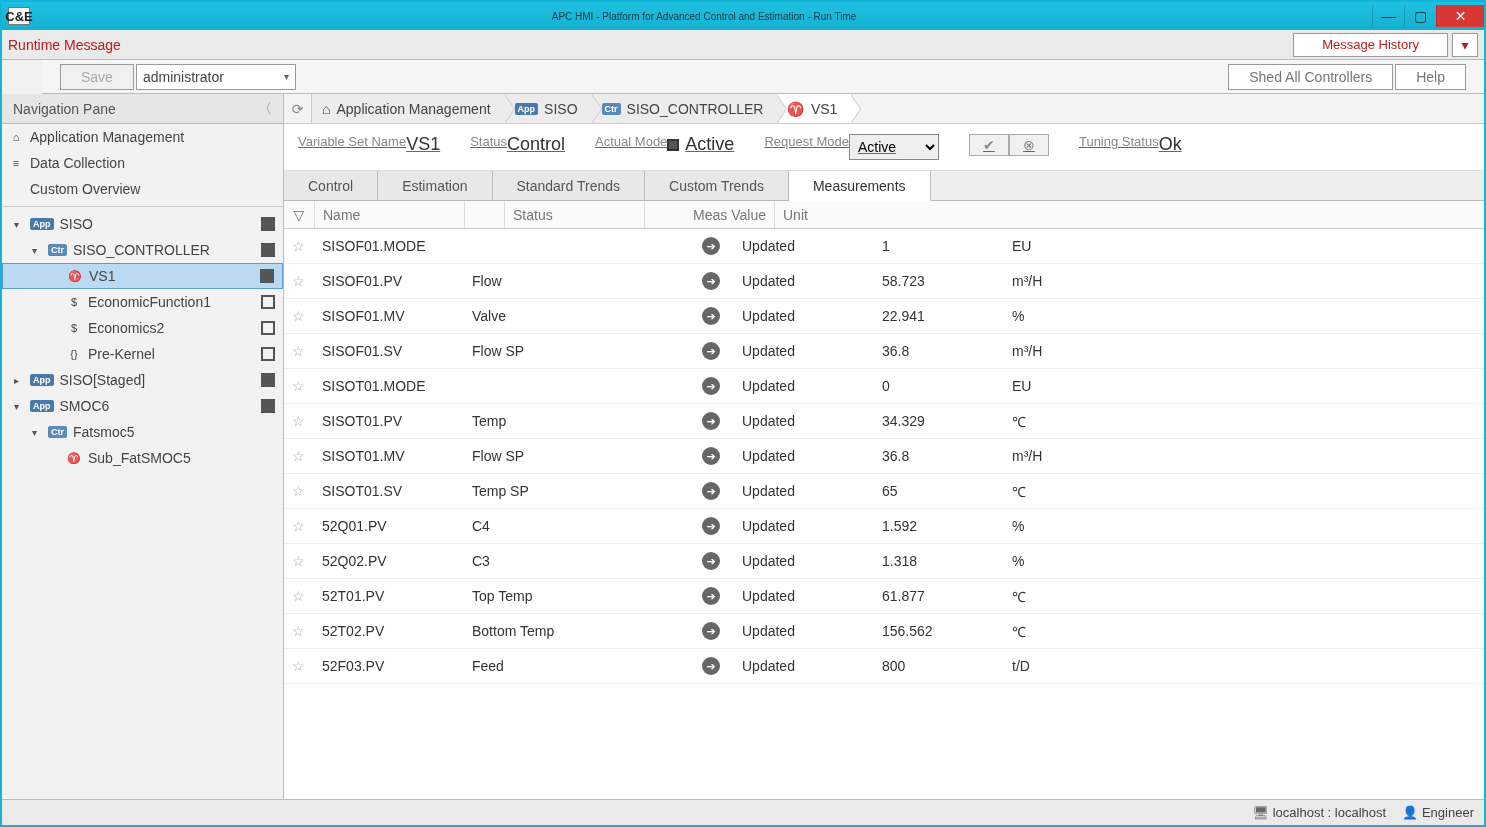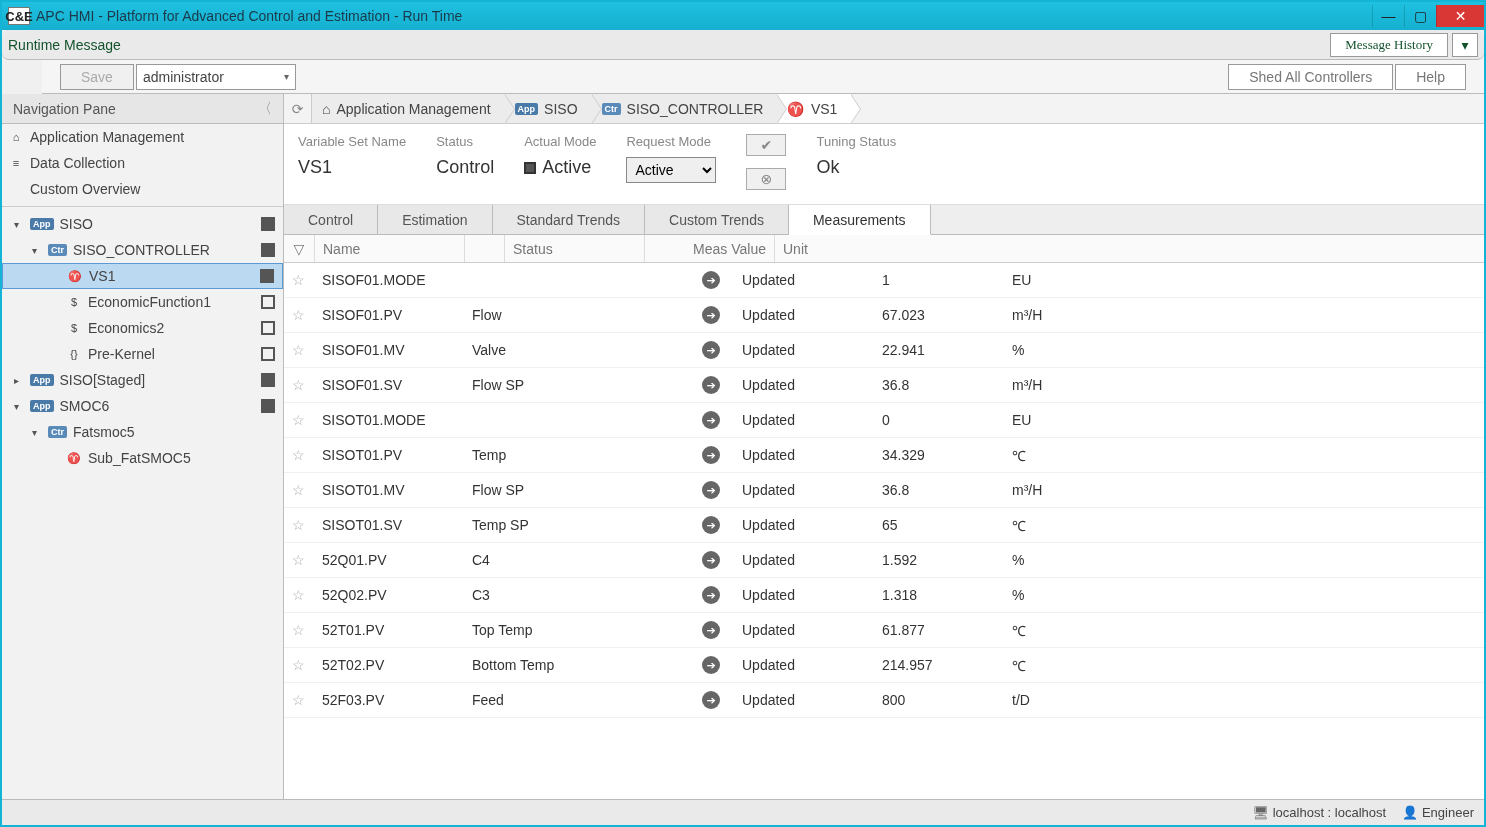--- a/index.html
+++ b/index.html
@@ -1,27 +1,27 @@
 <!DOCTYPE html>
 <html><head>
 <meta charset="utf-8">
 <style>
 * { box-sizing: border-box; margin: 0; padding: 0; font-family: "Segoe UI", Tahoma, sans-serif; }
 body { background: #f0f0f0; width: 1486px; height: 827px; overflow: hidden; display: flex; flex-direction: column; border: 2px solid #13b5d6; }
 
 .titlebar { height: 28px; background: linear-gradient(#1fc0e0,#15b0d0); display: flex; align-items: center; color: #222; font-size: 13px; position: relative; }
 .titlebar .icon-box { width: 22px; height: 18px; background: #fff; border: 1px solid #777; margin: 0 6px; font-size: 13px; display: flex; align-items: center; justify-content: center; font-weight: bold; }
-.titlebar .title { flex: 1; color: #1a3a4a; font-size: 14px; }
+.titlebar .title { flex: 1; text-align: center; color: #1a3a4a; font-size: 10px; }
 .tbtns { display: flex; }
 .tbtn { width: 32px; height: 22px; display: flex; align-items: center; justify-content: center; font-size: 14px; border-left: 1px solid rgba(0,0,0,0.15); }
 .tbtn.close { background: #d93636; color: #fff; width: 48px; }
 
-.msgbar { height: 30px; background: #eaeaea; border-bottom: 1px solid #bbb; display: flex; align-items: center; padding: 0 6px; color: #14532d; font-size: 14px; border-radius: 7px; }
+.msgbar { height: 30px; background: #eaeaea; border-bottom: 1px solid #bbb; display: flex; align-items: center; padding: 0 6px; color: #b91c1c; font-size: 14px; }
 .msgbar .spacer { flex: 1; }
-.msgbar .btn { height: 24px; padding: 0 14px; border: 1px solid #999; background: #fff; display: flex; align-items: center; font-size: 13px; font-family: Liberation Serif, serif; }
+.msgbar .btn { height: 24px; padding: 0 28px; border: 1px solid #999; background: #fff; display: flex; align-items: center; font-size: 13px; }
 .msgbar .drop { width: 26px; border: 1px solid #999; background: #fff; display: flex; align-items: center; justify-content: center; height: 24px; margin-left: 4px; }
 
 .toolbar { height: 34px; background: #f5f5f5; border-bottom: 1px solid #bbb; display: flex; align-items: center; padding: 0 18px; gap: 2px; margin-left: 40px; }
 .toolbar .btn { height: 26px; padding: 0 20px; border: 1px solid #999; background: #fff; color: #777; font-size: 14px; display: flex; align-items: center; }
 .toolbar .btn.disabled { color: #aaa; background: #f0f0f0; }
 .toolbar .combo { height: 26px; width: 160px; border: 1px solid #999; background: #fff; display: flex; align-items: center; padding: 0 6px; font-size: 14px; color: #444; position: relative; }
 .toolbar .combo::after { content: "▾"; position: absolute; right: 6px; font-size: 10px; color: #666; }
 .toolbar .spacer { flex: 1; }
 
 .body { flex: 1; display: flex; overflow: hidden; }
@@ -43,21 +43,21 @@
 
 .crumb { height: 30px; display: flex; align-items: center; border-bottom: 1px solid #ccc; font-size: 14px; color: #444; background: #f3f3f3; }
 .crumb .cbtn { width: 28px; height: 100%; display: flex; align-items: center; justify-content: center; border-right: 1px solid #ccc; color: #888; }
 .crumb .seg { height: 100%; display: flex; align-items: center; padding: 0 14px 0 10px; gap: 6px; position: relative; background: #ececec; }
 .crumb .seg::after { content: ""; position: absolute; right: -10px; top: 0; width: 0; height: 0; border-top: 15px solid transparent; border-bottom: 15px solid transparent; border-left: 10px solid #ccc; z-index: 1; }
 .crumb .seg::before { content: ""; position: absolute; right: -9px; top: 0; width: 0; height: 0; border-top: 15px solid transparent; border-bottom: 15px solid transparent; border-left: 10px solid #ececec; z-index: 2; }
 .crumb .seg.active { background: #fff; }
 .crumb .seg.active::before { border-left-color: #fff; }
 
 .info { display: flex; padding: 10px 14px; gap: 30px; color: #666; font-size: 14px; border-bottom: 1px solid #ddd; align-items: flex-start; }
-.info .col { display: flex; flex-direction: column; gap: 8px; }
+.info .col { display: flex; flex-direction: row; gap: 0; text-decoration: underline; }
 .info .lbl { color: #888; font-size: 13px; }
 .info .val { color: #333; font-size: 18px; }
 .info .modebox { display: flex; align-items: center; gap: 6px; }
 .info .modebox .sq { width: 12px; height: 12px; border: 2px solid #333; display: inline-block; background: #555; }
 .info select { height: 26px; width: 90px; border: 1px solid #888; font-size: 14px; padding: 0 4px; }
 .kpi-bar { width: 90px; height: 12px; border: 1px solid #888; background: #fff; position: relative; display: inline-block; vertical-align: middle; }
 .kpi-bar .fill { position: absolute; right: 0; top: 0; bottom: 0; width: 8%; background: #2bbde0; }
 .act-btn { width: 40px; height: 22px; border: 1px solid #aaa; background: #f0f0f0; display: flex; align-items: center; justify-content: center; color: #888; margin-bottom: 4px; }
 
 .tabs { display: flex; height: 30px; border-bottom: 1px solid #bbb; background: #eee; font-size: 14px; }
@@ -303,21 +303,21 @@
     <div class="c c-unit">EU</div>
         </div>
         <div class="row">
     <div class="c c-star">☆</div>
     <div class="c c-name">SISOF01.PV</div>
     <div class="c c-desc">Flow</div>
     <div class="c c-go">
             <span class="go-circ">➔</span>
           </div>
     <div class="c c-stat">Updated</div>
-    <div class="c c-val">67.023</div>
+    <div class="c c-val">58.723</div>
     <div class="c c-unit">m³/H</div>
         </div>
         <div class="row">
     <div class="c c-star">☆</div>
     <div class="c c-name">SISOF01.MV</div>
     <div class="c c-desc">Valve</div>
     <div class="c c-go">
             <span class="go-circ">➔</span>
           </div>
     <div class="c c-stat">Updated</div>
@@ -413,21 +413,21 @@
     <div class="c c-unit">℃</div>
         </div>
         <div class="row">
     <div class="c c-star">☆</div>
     <div class="c c-name">52T02.PV</div>
     <div class="c c-desc">Bottom Temp</div>
     <div class="c c-go">
             <span class="go-circ">➔</span>
           </div>
     <div class="c c-stat">Updated</div>
-    <div class="c c-val">214.957</div>
+    <div class="c c-val">156.562</div>
     <div class="c c-unit">℃</div>
         </div>
         <div class="row">
     <div class="c c-star">☆</div>
     <div class="c c-name">52F03.PV</div>
     <div class="c c-desc">Feed</div>
     <div class="c c-go">
             <span class="go-circ">➔</span>
           </div>
     <div class="c c-stat">Updated</div>

